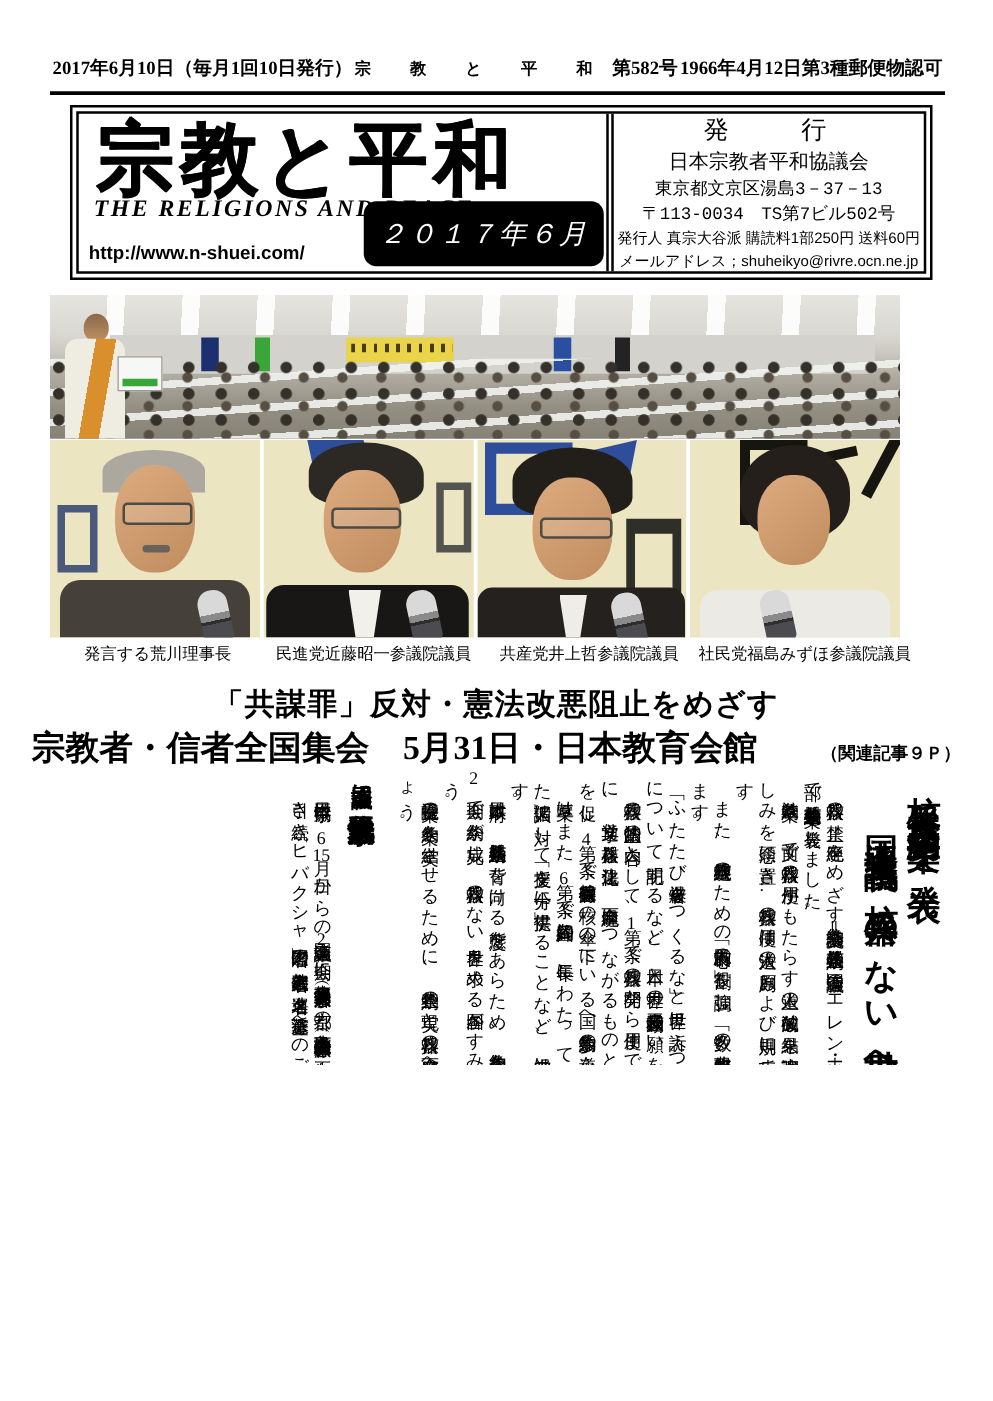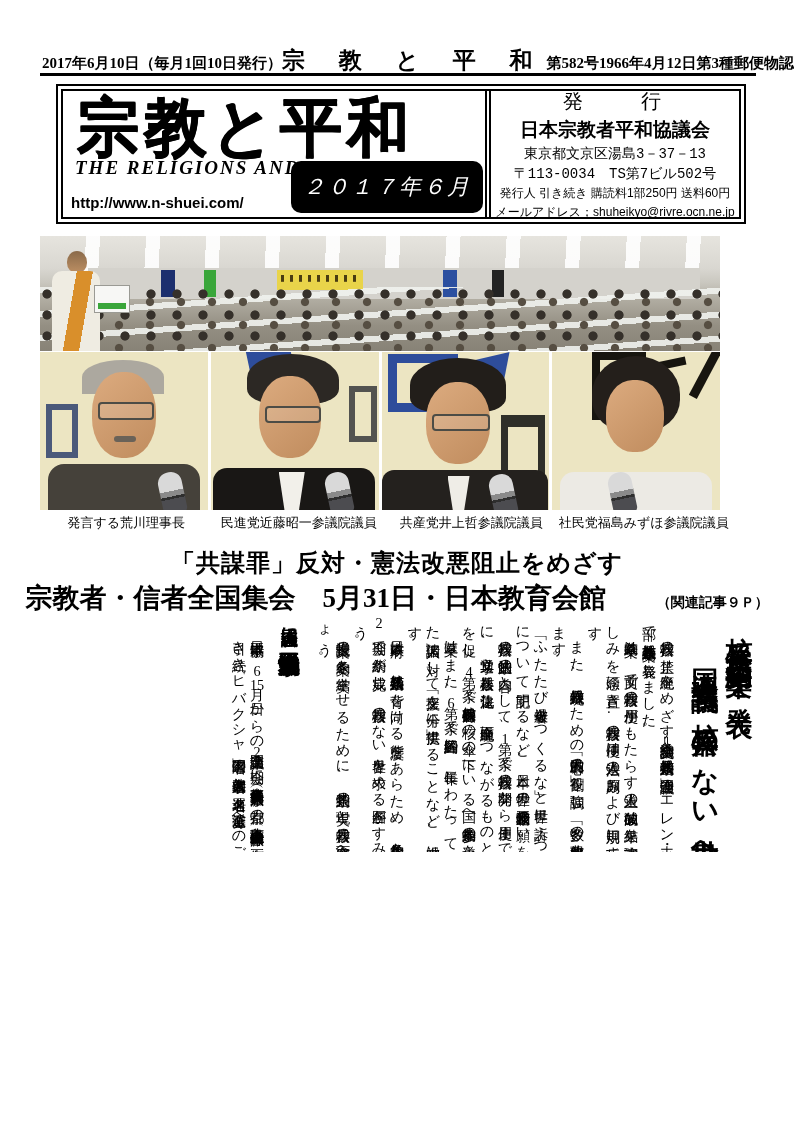--- a/index.html
+++ b/index.html
@@ -3,40 +3,40 @@
 <meta charset="utf-8">
 <style>
   html,body { margin:0; padding:0; background:#fff; }
   .page { position:relative; width:794px; height:852px; background:#ffffff; color:#000;
           font-family:"Liberation Sans",sans-serif; overflow:hidden; }
 
   
   .topline { position:absolute; left:42px; top:45px; width:712px; display:flex;
              justify-content:space-between; align-items:baseline; font-weight:bold;
              font-size:15px; white-space:nowrap; font-family:"Liberation Serif",serif; }
-  .topline .paper { font-size:23px; letter-spacing:14px; }
+  .topline .paper { font-size:13px; letter-spacing:14px; }
   .toprule { position:absolute; left:40px; top:73px; width:716px; height:3px; background:#000; }
 
   
   .masthead { position:absolute; left:56px; top:84px; width:690px; height:140px;
               border:7px double #000; box-sizing:border-box; display:flex; background:#fff; }
   .mh-left { flex:1; position:relative; }
   .logo { position:absolute; top:-6px; left:14px; font-family:"Liberation Serif",serif;
           font-weight:900; font-size:62px; letter-spacing:5px; transform:scaleY(1.03);
           text-shadow:1px 0 #000, 0 1px #000, 1px 1px #000; }
   .logo-en { position:absolute; top:66px; left:12px; font-family:"Liberation Serif",serif;
              font-style:italic; font-weight:bold; font-size:19px; letter-spacing:2px; white-space:nowrap; }
   .mh-url { position:absolute; left:8px; bottom:6px; font-weight:bold; font-size:15px; }
   .datebox { position:absolute; right:2px; bottom:4px; width:192px; height:52px; background:#000;
              border-radius:10px; color:#fff; display:flex; align-items:center; justify-content:center;
              font-style:italic; font-size:22px; letter-spacing:2px; }
   .mh-right { width:244px; border-left:6px double #000; display:flex; flex-direction:column;
               align-items:center; justify-content:center; gap:2px; text-align:center; padding:4px 2px; }
   .pub-label { font-size:20px; letter-spacing:6px; }
-  .pub-name  { font-size:19px; font-weight:bold; font-family:"Liberation Serif",serif; }
+  .pub-name  { font-size:16px; font-weight:normal; font-family:"Liberation Serif",serif; }
   .pub-addr  { font-size:14px;font-family:Liberation Mono, monospace; }
   .pub-small { font-size:12px; }
 
   
   .photo-main { position:absolute; left:40px; top:236px; width:680px; height:115px; overflow:hidden;
     background:linear-gradient(180deg,#e6e4de 0%,#d9d7d1 28%,#cac8c0 40%,#b1ada2 55%,#948f83 78%,#878276 100%); }
   .pm-ceiling { position:absolute; left:0; right:0; top:0; height:34%;
     background:repeating-linear-gradient(93deg, rgba(255,255,255,0) 0 46px, rgba(255,255,255,.9) 46px 60px); }
   .pm-wall { position:absolute; left:7%; right:3%; top:28%; height:27%; background:#d4d2cc; }
   .pm-wall span { position:absolute; top:6%; }
@@ -148,21 +148,21 @@
       <div class="logo">宗教と平和</div>
       <div class="logo-en">THE RELIGIONS AND PEACE</div>
       <div class="mh-url">http://www.n-shuei.com/</div>
       <div class="datebox">２０１７年６月</div>
     </div>
     <div class="mh-right">
       <div class="pub-label">発　　行</div>
       <div class="pub-name">日本宗教者平和協議会</div>
       <div class="pub-addr">東京都文京区湯島3－37－13</div>
       <div class="pub-addr">〒113-0034　TS第7ビル502号</div>
-      <div class="pub-small">発行人 引き続き 購読料1部250円 送料60円</div>
+      <div class="pub-small">発行人 真宗大谷派 購読料1部250円 送料60円</div>
       <div class="pub-small">メールアドレス；shuheikyo@rivre.ocn.ne.jp</div>
     </div>
   </div>
 
   <div class="photo-main">
     <div class="pm-ceiling"></div>
     <div class="pm-wall">
       <span class="pm-b1"></span>
       <span class="pm-b2"></span>
       <span class="pm-b3"></span>

